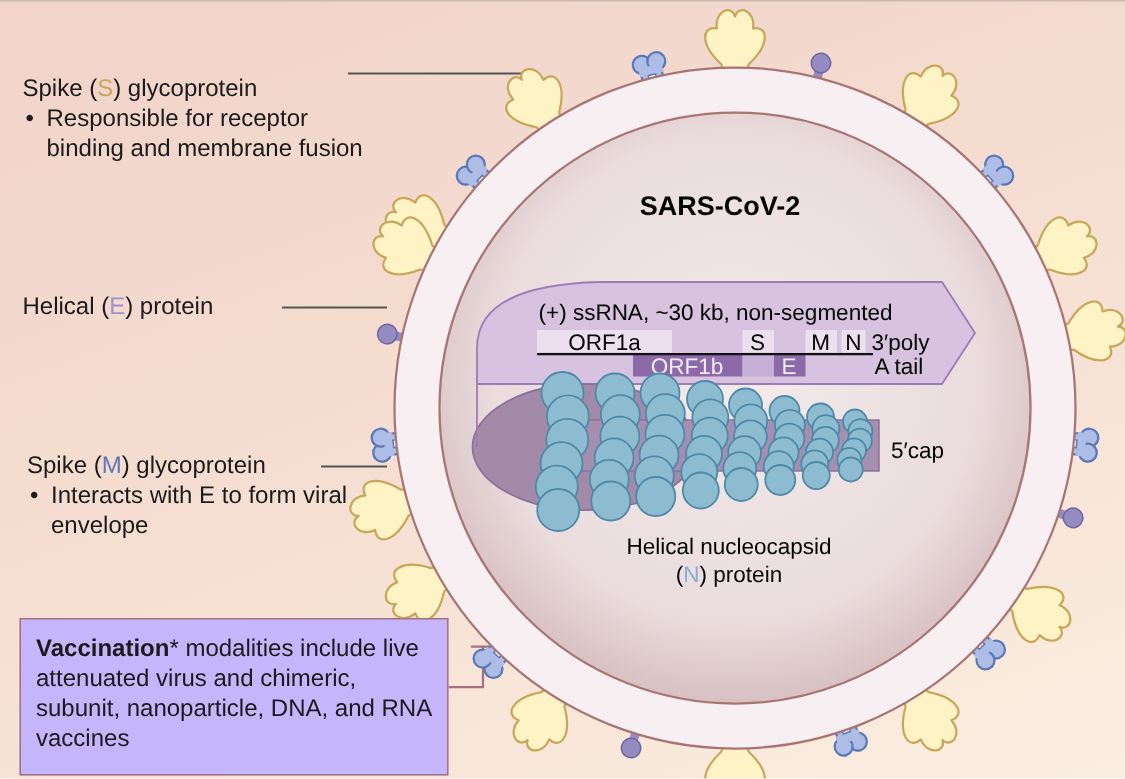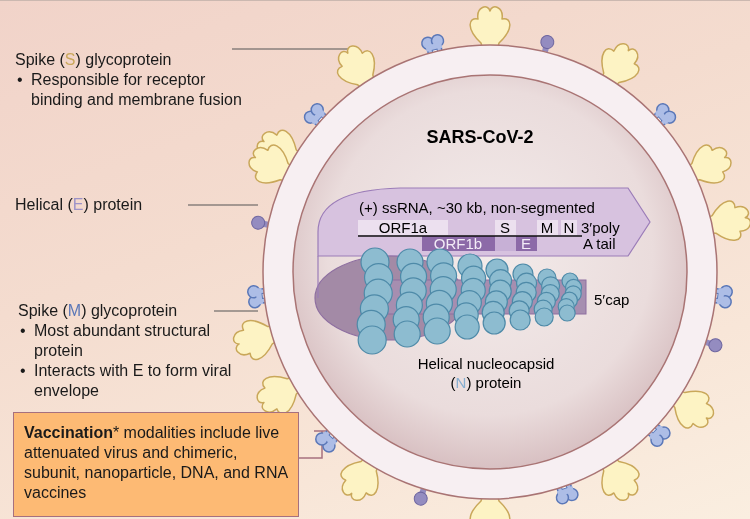--- a/index.html
+++ b/index.html
@@ -16,21 +16,21 @@
   .bullet { padding-left: 16px; position: relative; }
   .bullet::before { content: "•"; position: absolute; left: 2px; top: 0; }
   .hl-s { color: #c9a75a; }
   .hl-e { color: #9c92c8; }
   .hl-m { color: #5b78b8; }
   #spike-block { left: 15px; top: 50px; width: 240px; }
   #envelope-block { left: 15px; top: 195px; width: 240px; }
   #matrix-block { left: 18px; top: 301px; width: 240px; }
   #vacc-box {
     position: absolute; left: 13px; top: 412px; width: 286px; height: 105px;
-    background: #fdba74; border: 1.5px solid #a6707f; box-sizing: border-box;
+    background: #c4b5fd; border: 1.5px solid #a6707f; box-sizing: border-box;
     padding: 10px 10px; font-size: 16px; line-height: 20px;
   }
   #vacc-box b { font-weight: bold; }
   .svg-text { font-family: "Liberation Sans", sans-serif; }
 </style>
 </head>
 <body>
 
 <div class="topline"></div>
 
@@ -255,19 +255,18 @@
   <div class="label-title"><span>Spike (</span><span class="hl-s">S</span><span>) glycoprotein</span></div>
   <div class="bullet">Responsible for receptor binding and membrane fusion</div>
 </div>
 
 <div id="envelope-block" class="label-block">
   <div class="label-title"><span>Helical (</span><span class="hl-e">E</span><span>) protein</span></div>
 </div>
 
 <div id="matrix-block" class="label-block">
   <div class="label-title"><span>Spike (</span><span class="hl-m">M</span><span>) glycoprotein</span></div>
-  <div class="bullet" style="width:180px">Most abundant structural protein</div>
   <div class="bullet" style="width:215px">Interacts with E to form viral envelope</div>
 </div>
 
 <div id="vacc-box">
   <b>Vaccination</b><span>* modalities include live attenuated virus and chimeric, subunit, nanoparticle, DNA, and RNA vaccines</span>
 </div>
 
 </body></html>

